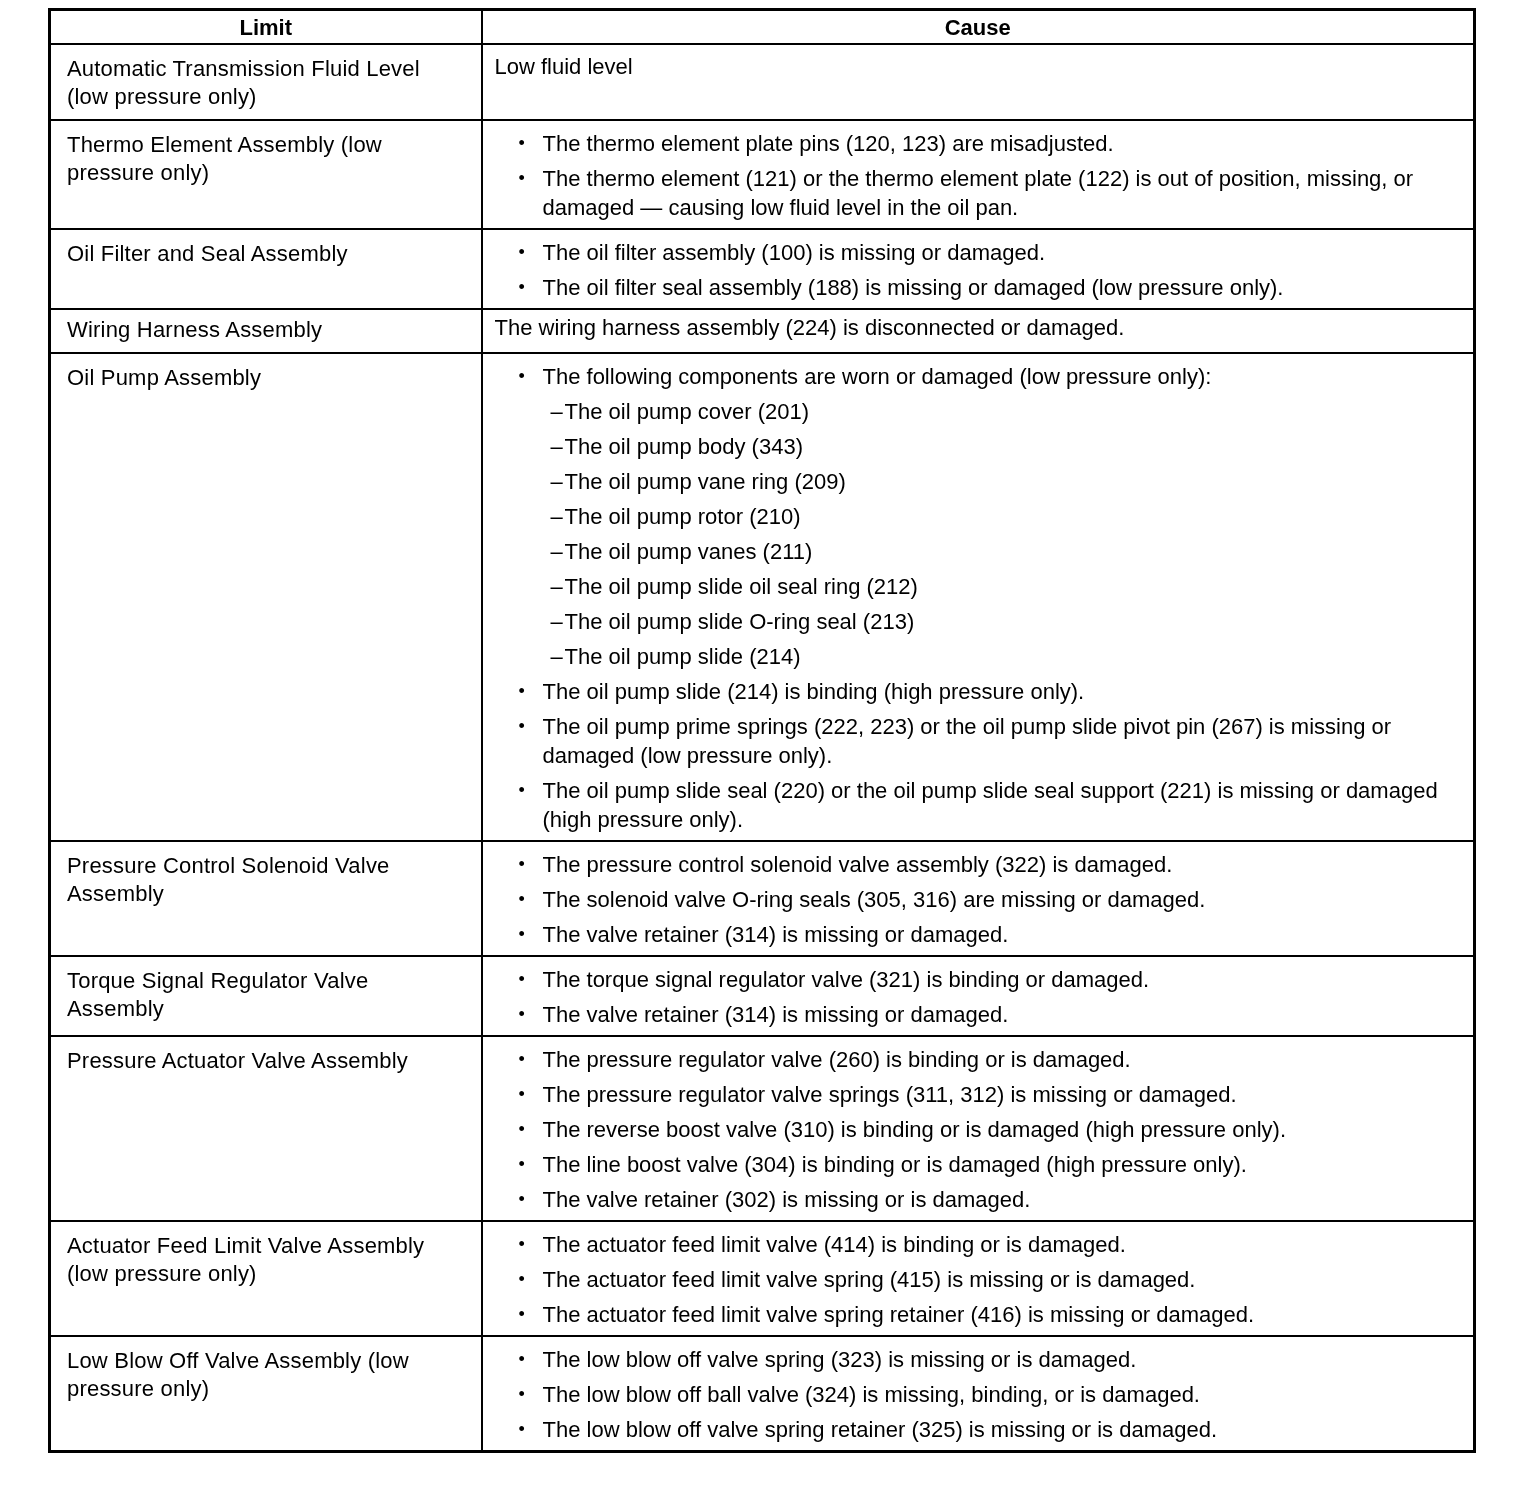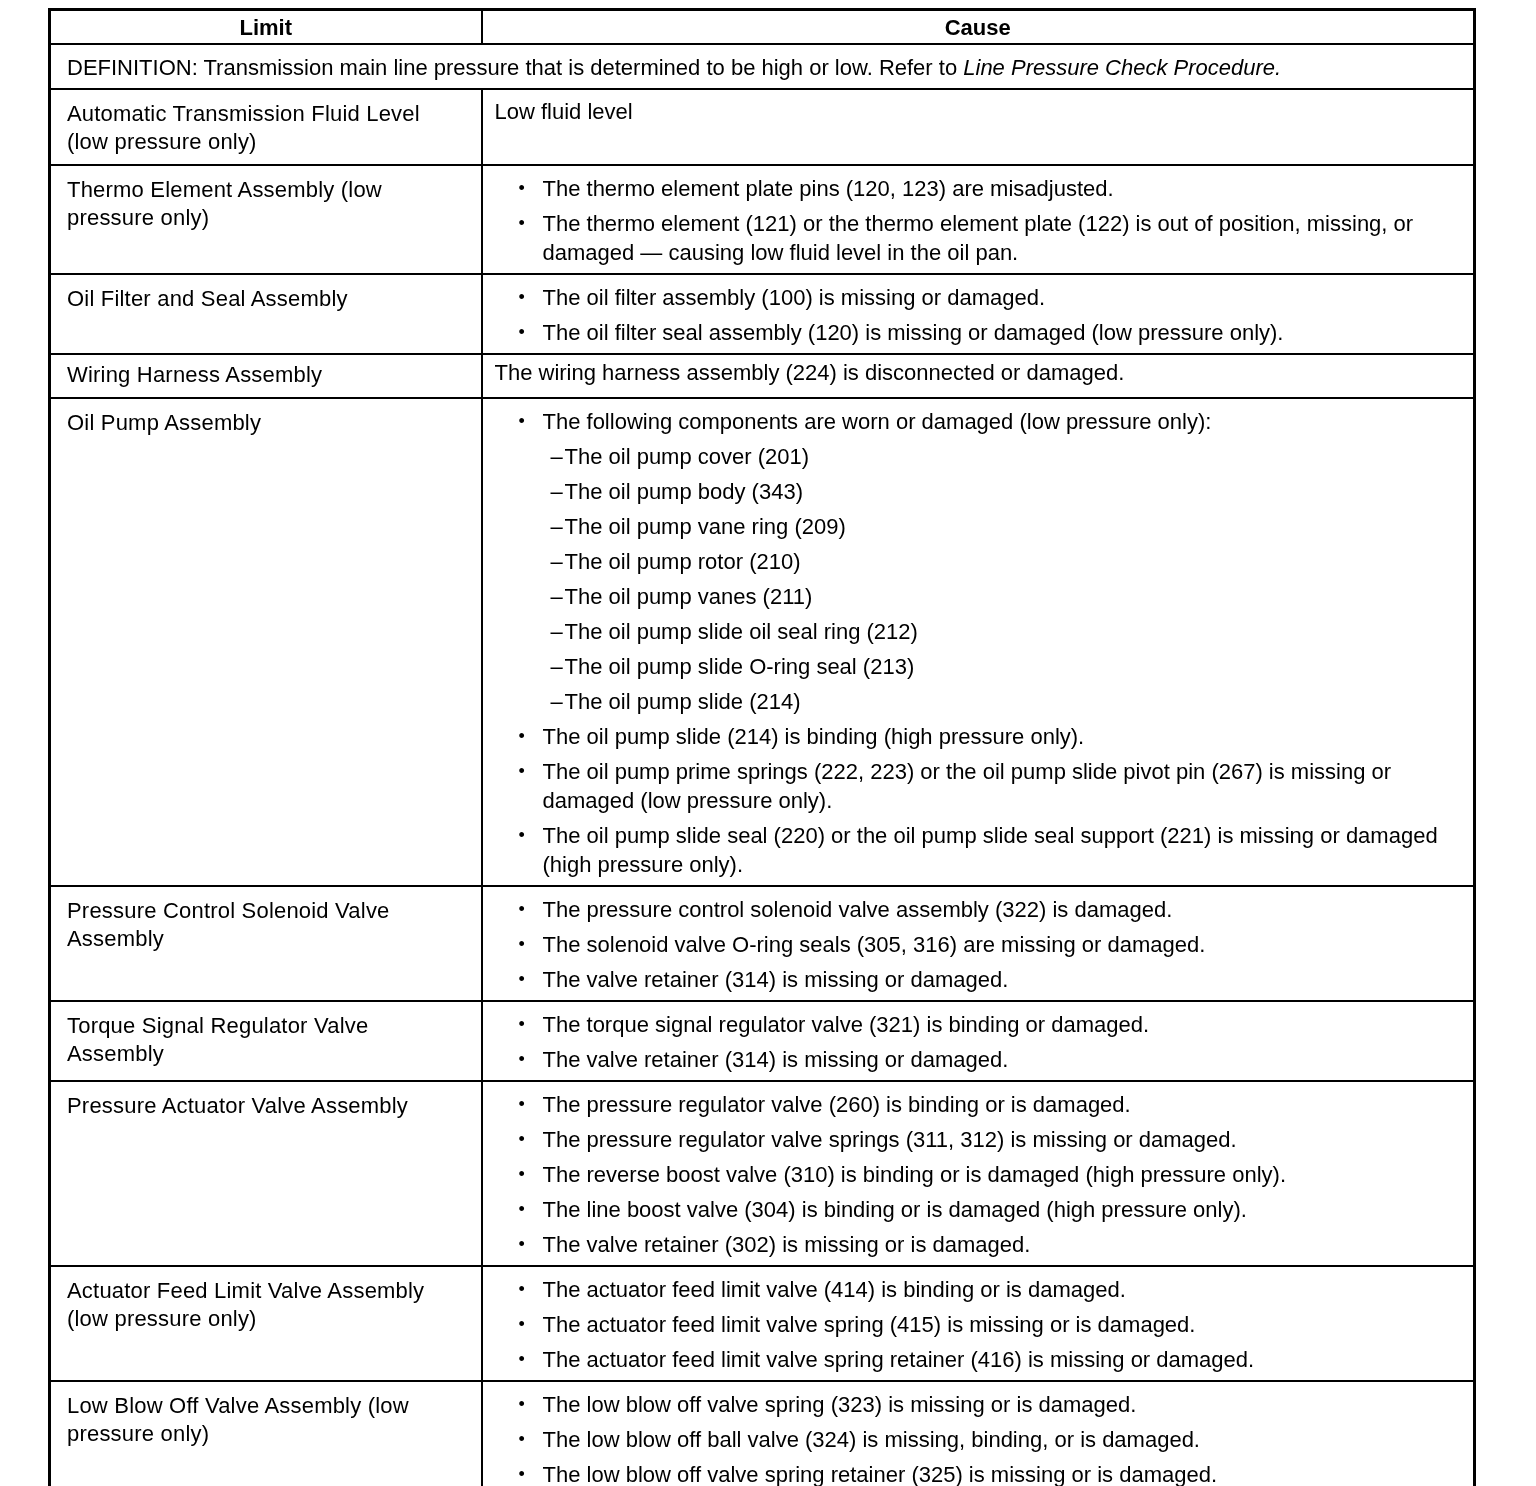--- a/index.html
+++ b/index.html
@@ -41,23 +41,20 @@
       <col class="col-check">
       <col>
     </colgroup>
   <thead>
     <tr>
       <th>Limit</th>
       <th>Cause</th>
     </tr>
   </thead>
   <tbody>
-    <tr>
-      <td colspan="2" class="def-cell"><span>DEFINITION: Transmission main line pressure that is determined to be high or low. Refer to </span><span class="def-ref">Line Pressure Check Procedure.</span></td>
-    </tr>
 
     <tr style="height:66px">
       <td class="check-cell">Automatic Transmission Fluid Level (low pressure only)</td>
       <td class="cause-cell">
           <div class="cause-plain">Low fluid level</div>
         </td>
     </tr>
 
     <tr>
       <td class="check-cell">Thermo Element Assembly (low pressure only)</td>
@@ -67,21 +64,21 @@
           <li><span class="bullet">•</span><span>The thermo element (121) or the thermo element plate (122) is out of position, missing, or damaged — causing low fluid level in the oil pan.</span></li>
         </ul>
       </td>
     </tr>
 
     <tr>
       <td class="check-cell">Oil Filter and Seal Assembly</td>
       <td class="cause-cell">
         <ul class="bullets">
           <li><span class="bullet">•</span><span>The oil filter assembly (100) is missing or damaged.</span></li>
-          <li><span class="bullet">•</span><span>The oil filter seal assembly (120) is missing or damaged (low pressure only).</span></li>
+          <li><span class="bullet">•</span><span>The oil filter seal assembly (188) is missing or damaged (low pressure only).</span></li>
         </ul>
       </td>
     </tr>
 
     <tr>
       <td class="check-cell" style="padding-top:6px;padding-bottom:8px">Wiring Harness Assembly</td>
       <td class="cause-cell" style="padding-top:4px;padding-bottom:2px">
           <div class="cause-plain">The wiring harness assembly (224) is disconnected or damaged.</div>
         </td>
     </tr>

